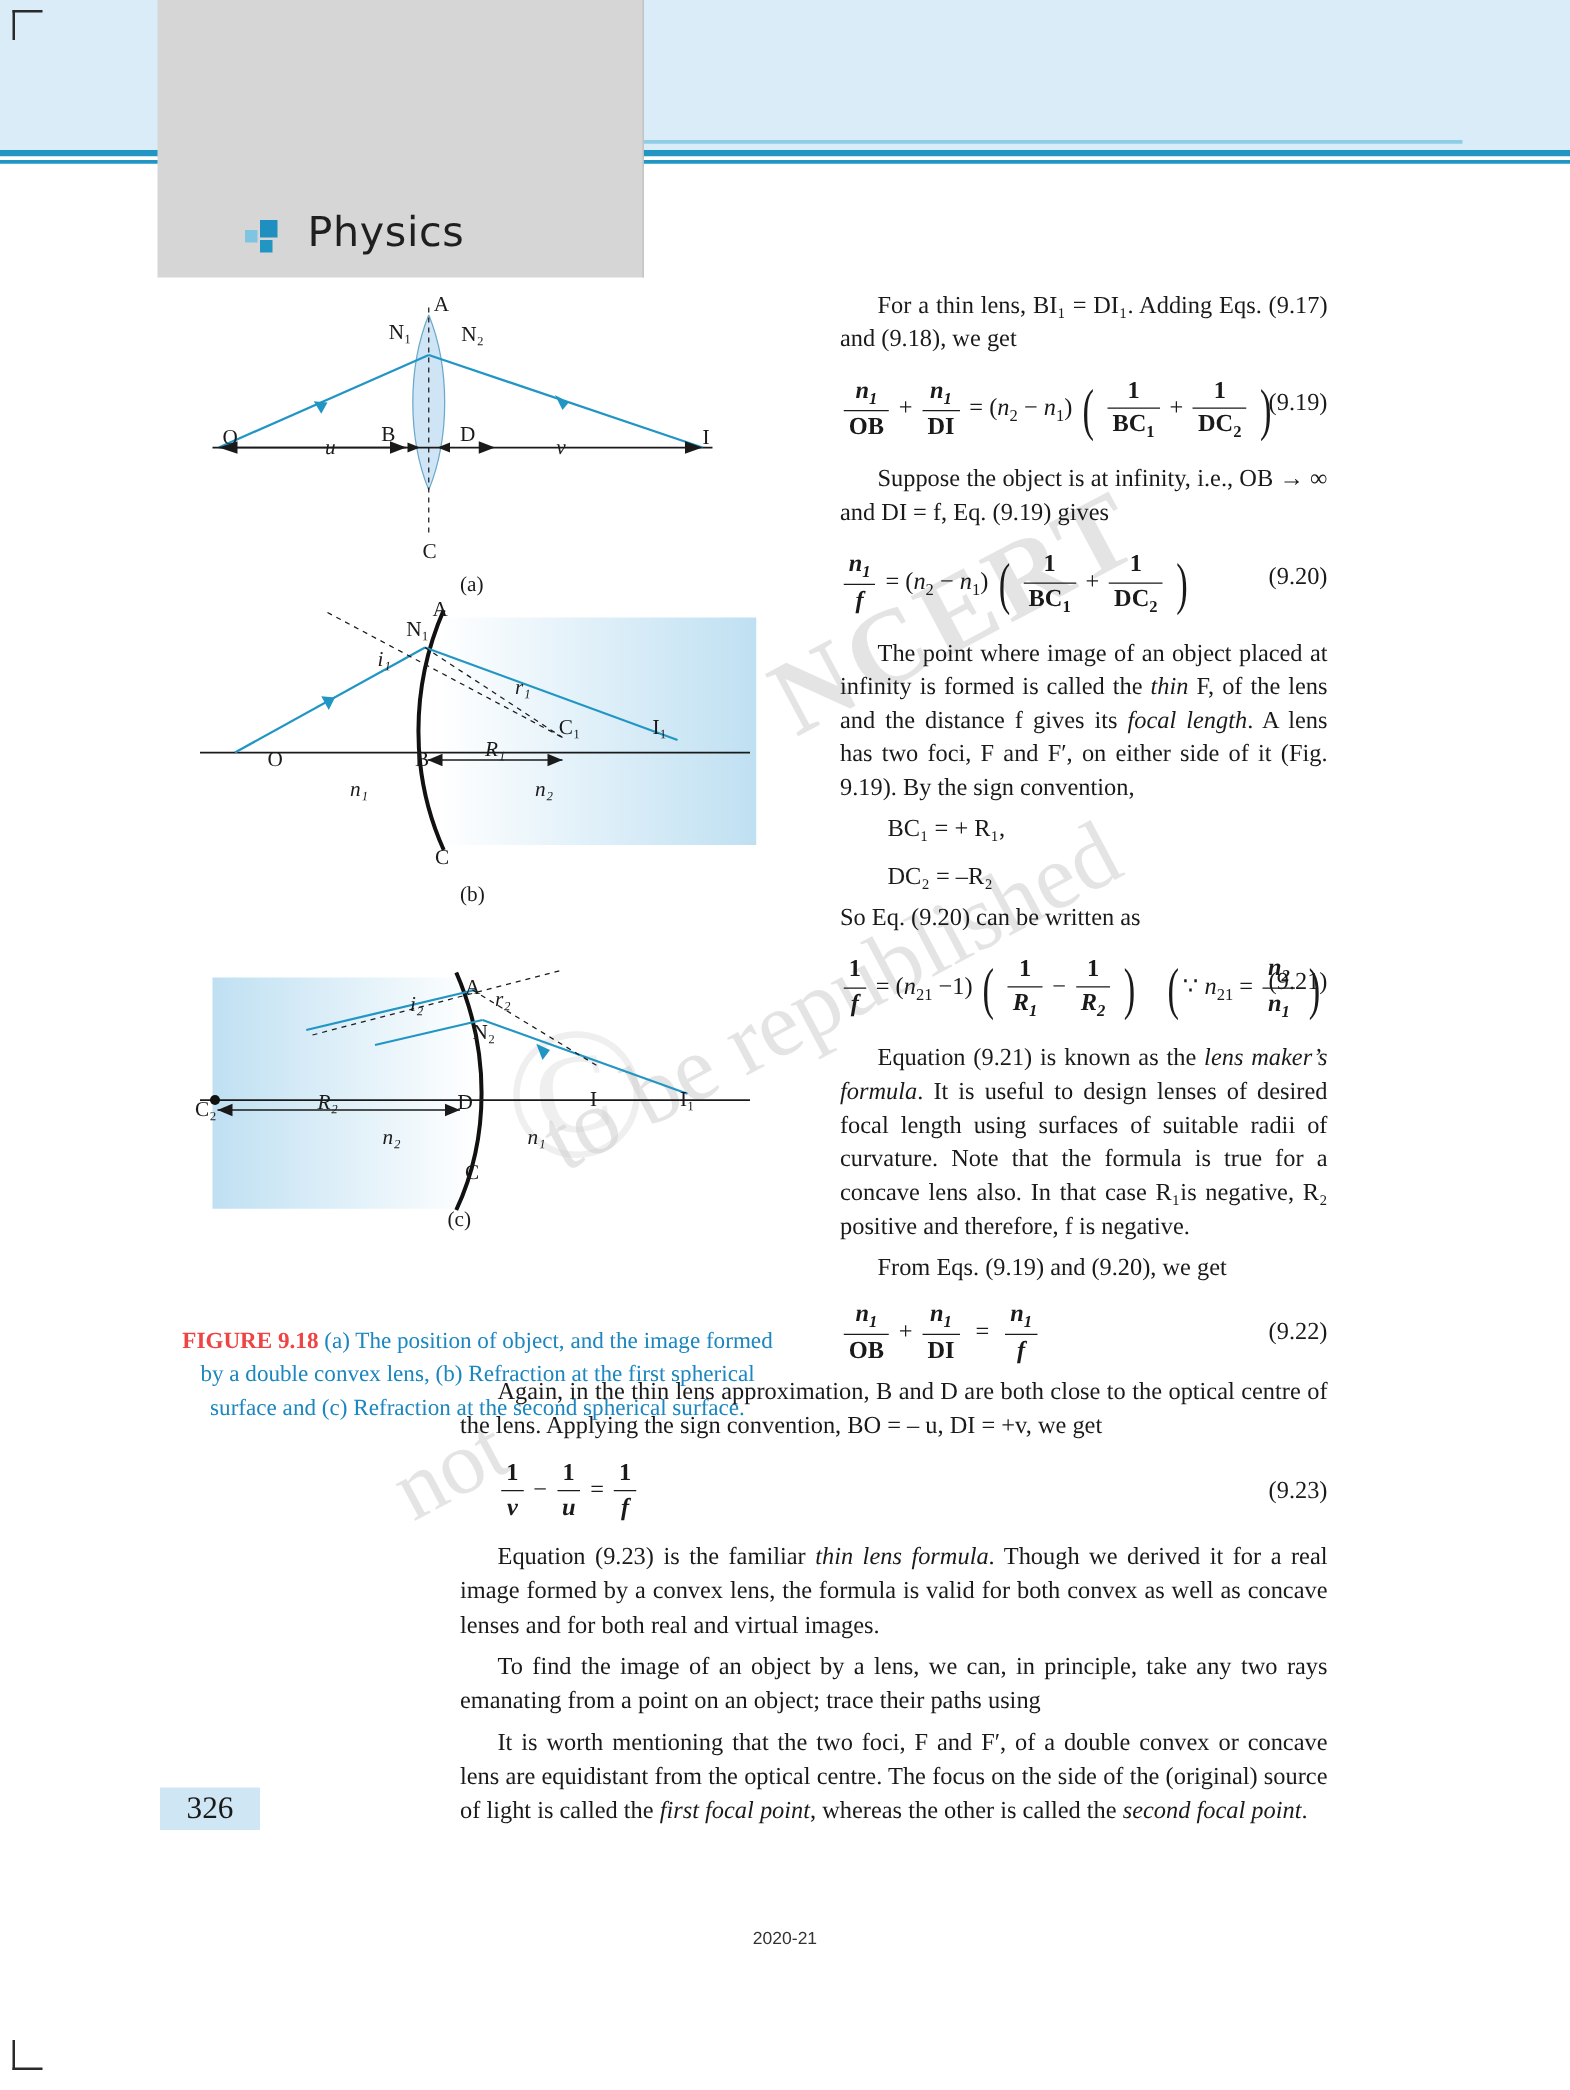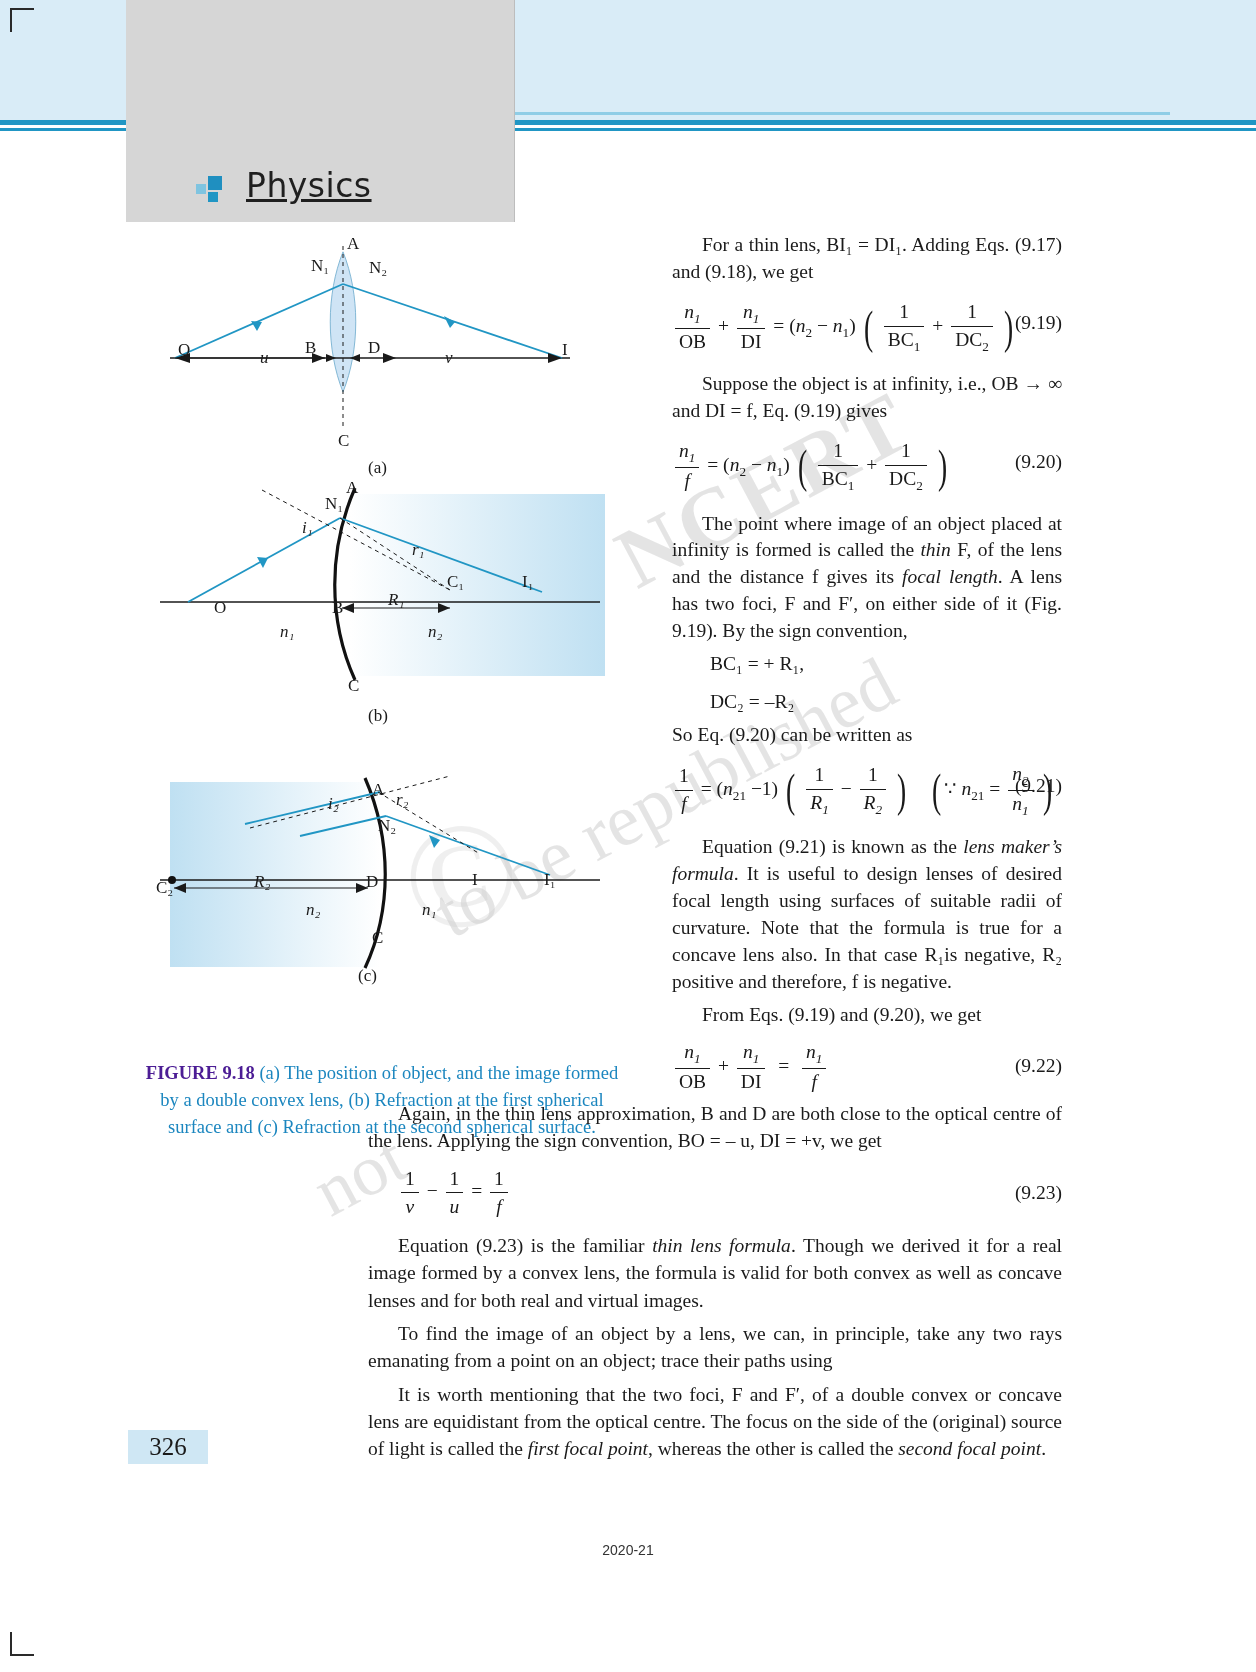--- a/index.html
+++ b/index.html
@@ -24,21 +24,21 @@
   .top-rule-short{
     position:absolute;left:510px;top:112px;width:660px;height:3px;background:#8fcde6;
   }
   .grey-head{
     position:absolute;left:126px;top:0;width:388px;height:222px;
     background:#d6d6d6;border-right:1px solid #bdbdbd;
   }
   .head-title{
     position:absolute;left:246px;top:166px;
     font-family:"DejaVu Sans", sans-serif;
-    font-size:33px;color:#1f1f1f;letter-spacing:0.5px;text-decoration:underline;
+    font-size:33px;color:#1f1f1f;letter-spacing:0.5px;
   }
   .head-logo{position:absolute;left:196px;top:176px;width:26px;height:26px;}
   .head-logo i{position:absolute;display:block;background:#2196c4;}
   .head-logo i.a{left:0;top:8px;width:10px;height:10px;background:#7fc4e0;}
   .head-logo i.b{left:12px;top:0;width:14px;height:14px;background:#1f8fc0;}
   .head-logo i.c{left:12px;top:16px;width:10px;height:10px;background:#2196c4;}
 
   .crop-tl{position:absolute;left:10px;top:8px;width:22px;height:22px;
     border-left:2px solid #2a2a2a;border-top:2px solid #2a2a2a;}
   .crop-bl{position:absolute;left:10px;top:1632px;width:22px;height:22px;
@@ -70,34 +70,34 @@
   .full-col{position:absolute;left:368px;top:1100px;width:694px;
     font-size:19.5px;line-height:1.40;text-align:justify;}
 
   .right-col p, .full-col p{margin:0 0 6px 0;}
   .indent{text-indent:30px;}
   i.it{font-style:italic;}
 
   
   .eq{position:relative;margin:10px 0 12px 0;min-height:46px;}
   .eq .num{position:absolute;right:0;top:14px;font-size:19.5px;}
-  .frac{display:inline-block;text-align:center;vertical-align:middle;margin:0 3px;}
+  .frac{display:inline-block;text-align:center;vertical-align:middle;margin:0 3px;font-weight:bold;}
   .frac .n{display:block;padding:0 4px;}
   .frac .d{display:block;border-top:1.4px solid #1a1a1a;padding:0 4px;}
   .big-par{display:inline-block;font-size:46px;vertical-align:middle;font-weight:300;
       transform:scaleX(.6);}
   .sub{font-size:.68em;vertical-align:sub;}
   .mathit{font-style:italic;}
 
   
   .fig-cap{
     position:absolute;left:140px;top:1060px;width:484px;
     color:#1b86bf;font-size:18.5px;line-height:1.45;text-align:center;
   }
-  .fig-cap b{color:#4c1d95;}
+  .fig-cap b{color:#ef4444;}
 
   
   .figbox{position:absolute;}
   .flabel{position:absolute;font-family:"Liberation Serif",serif;font-size:17px;}
   .flabel.it{font-style:italic;}
   svg{display:block;}
 </style>
 </head>
 <body>
 

